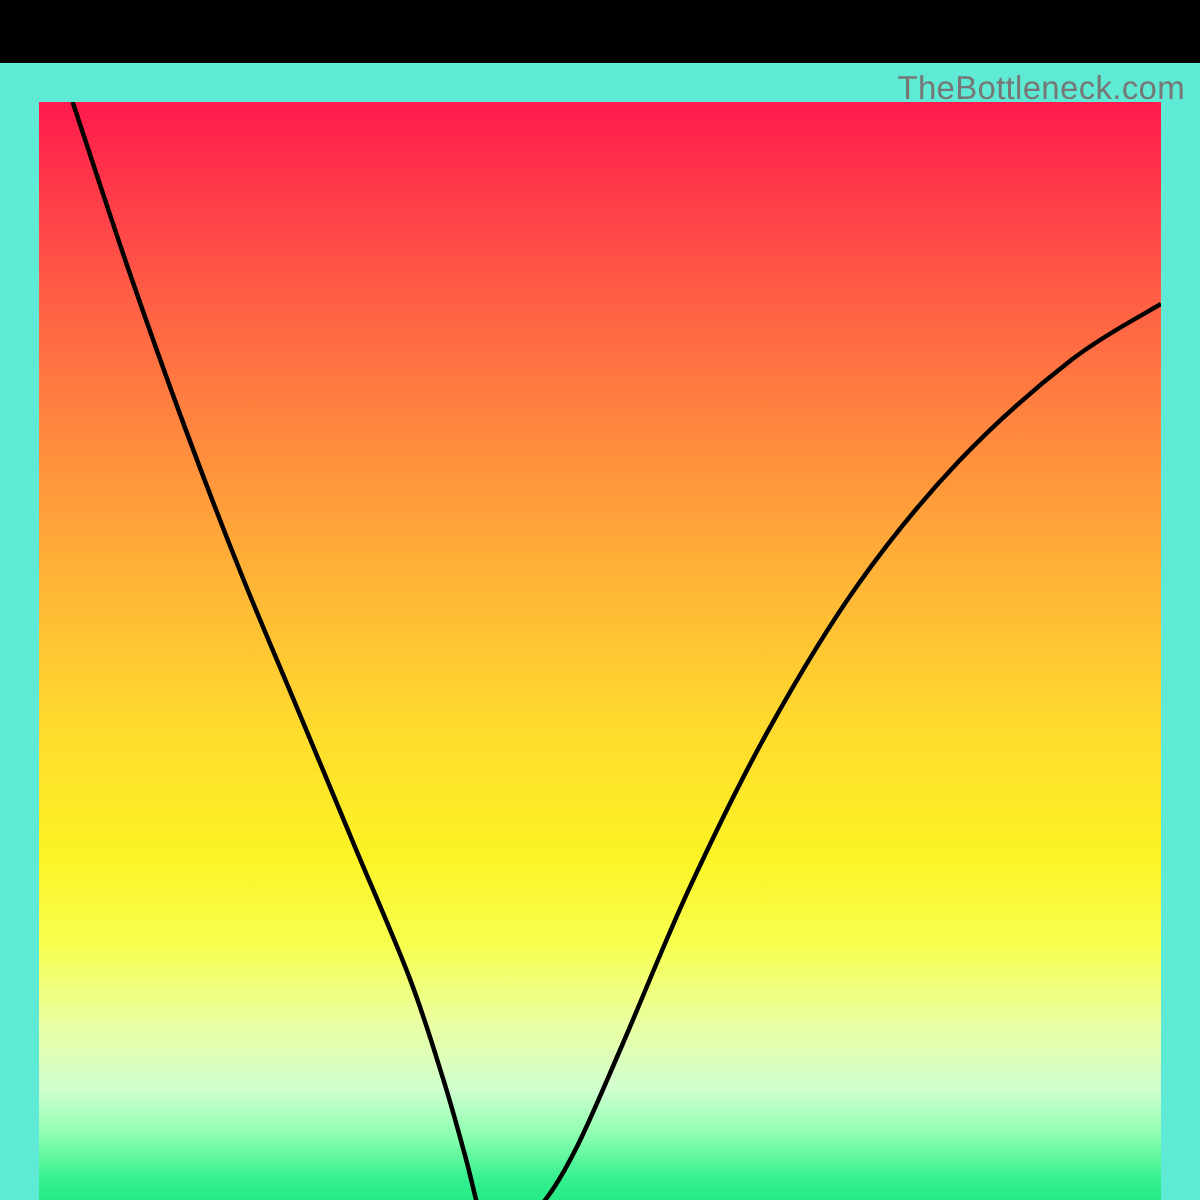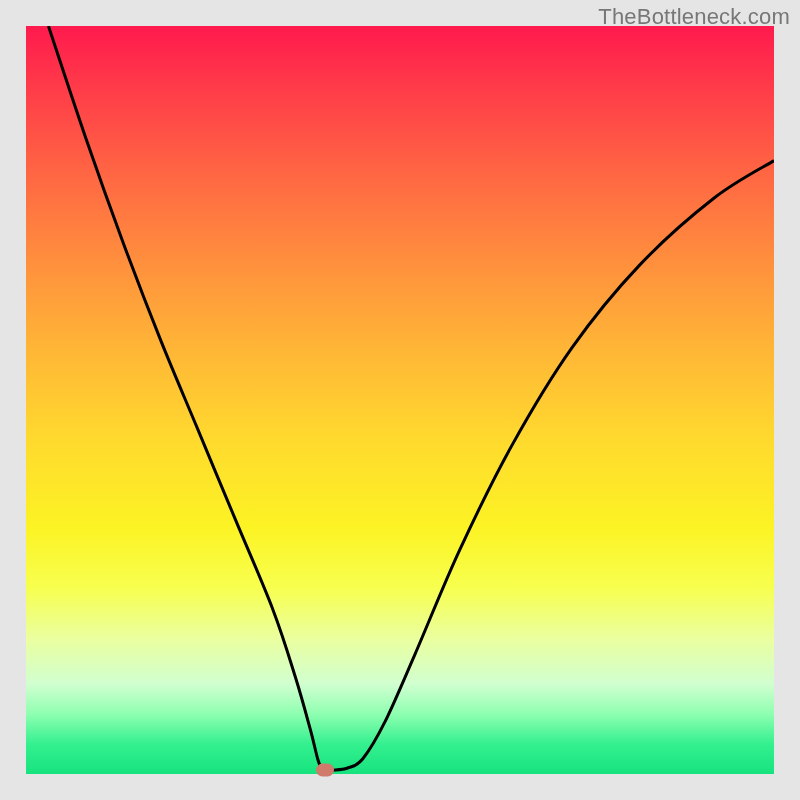--- a/index.html
+++ b/index.html
@@ -7,21 +7,22 @@
     padding: 0;
     width: 800px;
     height: 800px;
     overflow: hidden;
     background: #000;
     font-family: Arial, Helvetica, sans-serif;
   }
   .frame {
     position: absolute;
     inset: 0;
-    background: #e5e5e5;
+    background: #5eead4;
+    margin-top: 42px;
   }
   .plot {
     position: absolute;
     left: 26px;
     top: 26px;
     width: 748px;
     height: 748px;
     background: linear-gradient(to bottom,
       #ff1a4d 0%,
       #ff3a49 8%,

